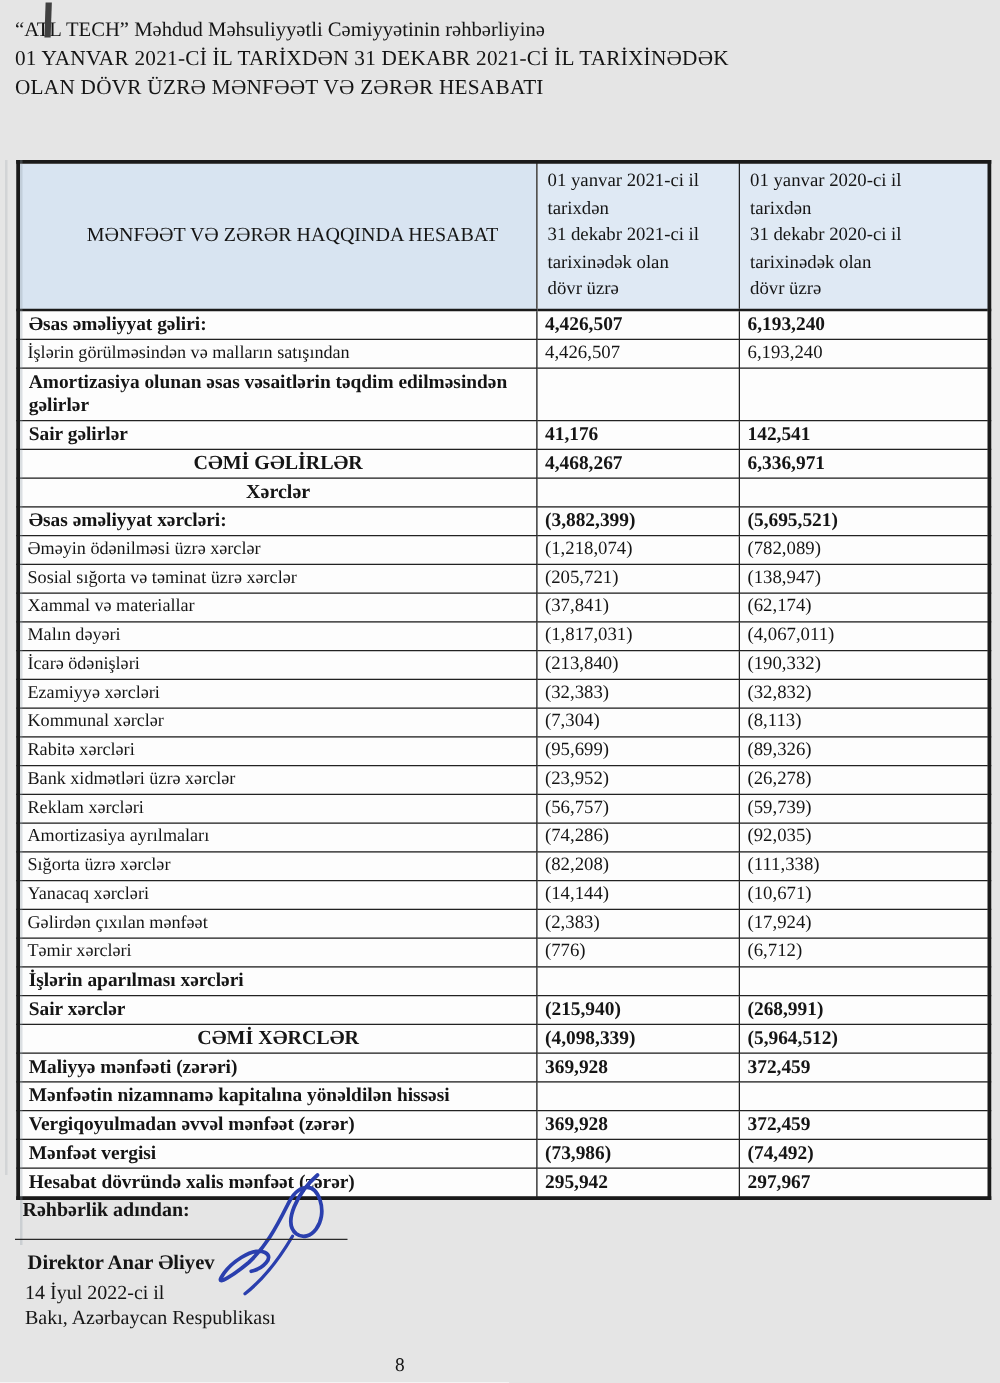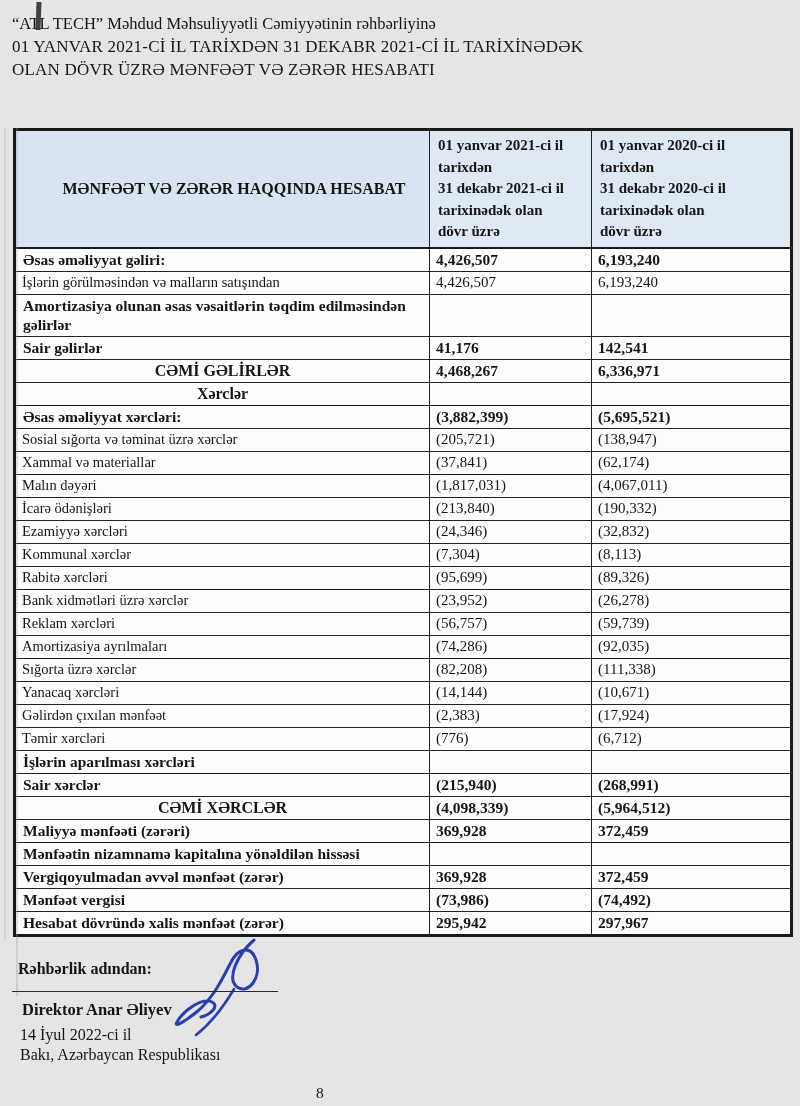--- a/index.html
+++ b/index.html
@@ -14,21 +14,21 @@
 
   .doc-header { padding:12px 0 0 12px; }
   .doc-header .line1 { font-size:16.5px; line-height:23px; }
   .doc-header .caps { font-size:17px; line-height:23px; letter-spacing:.2px; }
 
   table.pl { border-collapse:collapse; table-layout:fixed; width:777px; margin:47px 0 0 13px; border:3px solid #1a1a1a; }
   table.pl col.c1 { width:415px; }
   table.pl col.c2 { width:162px; }
   table.pl col.c3 { width:200px; }
   table.pl th, table.pl td { border:1.6px solid #222; vertical-align:middle; overflow:hidden; }
-  table.pl th { background:#dfe9f4; font-weight:bold; text-align:left; font-size:15px; line-height:21.5px; padding:4px 2px 4px 8px; white-space:pre-line; vertical-align:top; border-bottom:2.2px solid #1a1a1a; }
+  table.pl th { background:#dfe9f4; font-weight:normal; text-align:left; font-size:15px; line-height:21.5px; padding:4px 2px 4px 8px; white-space:pre-line; vertical-align:top; border-bottom:2.2px solid #1a1a1a; }
   table.pl th.c1 { background:#d8e4f1; text-align:center; vertical-align:middle; font-size:16px; white-space:normal;padding-left:25px; }
   table.pl td { font-size:15px; line-height:19px; padding:1.5px 6px; height:21px; background:#fdfdfd; }
   td.lbl.main { font-weight:bold; padding-left:7px; font-size:15.5px; }
   td.lbl.sub { font-size:14.5px; }
   td.lbl.center { font-weight:bold; text-align:center; font-size:16px; }
   td.val { font-size:15px; }
   td.val.b { font-weight:bold; font-size:15.5px; }
   tr.vb td.val { vertical-align:bottom; }
 
   .f-caption { position:absolute; left:18px; top:960px; font-weight:bold; font-size:16px; }
@@ -105,20 +105,25 @@
           <td class="lbl center">Xərclər</td>
           <td class="val b"></td>
           <td class="val b"></td>
         </tr>
         <tr>
           <td class="lbl main">Əsas əməliyyat xərcləri:</td>
           <td class="val b">(3,882,399)</td>
           <td class="val b">(5,695,521)</td>
         </tr>
         <tr>
+          <td class="lbl sub">Əməyin ödənilməsi üzrə xərclər</td>
+          <td class="val">(1,218,074)</td>
+          <td class="val">(782,089)</td>
+        </tr>
+        <tr>
           <td class="lbl sub">Sosial sığorta və təminat üzrə xərclər</td>
           <td class="val">(205,721)</td>
           <td class="val">(138,947)</td>
         </tr>
         <tr>
           <td class="lbl sub">Xammal və materiallar</td>
           <td class="val">(37,841)</td>
           <td class="val">(62,174)</td>
         </tr>
         <tr>
@@ -126,21 +131,21 @@
           <td class="val">(1,817,031)</td>
           <td class="val">(4,067,011)</td>
         </tr>
         <tr>
           <td class="lbl sub">İcarə ödənişləri</td>
           <td class="val">(213,840)</td>
           <td class="val">(190,332)</td>
         </tr>
         <tr>
           <td class="lbl sub">Ezamiyyə xərcləri</td>
-          <td class="val">(24,346)</td>
+          <td class="val">(32,383)</td>
           <td class="val">(32,832)</td>
         </tr>
         <tr>
           <td class="lbl sub">Kommunal xərclər</td>
           <td class="val">(7,304)</td>
           <td class="val">(8,113)</td>
         </tr>
         <tr>
           <td class="lbl sub">Rabitə xərcləri</td>
           <td class="val">(95,699)</td>

